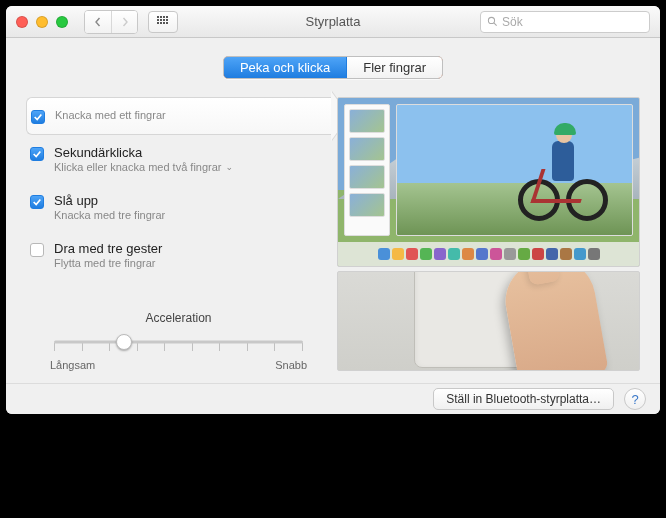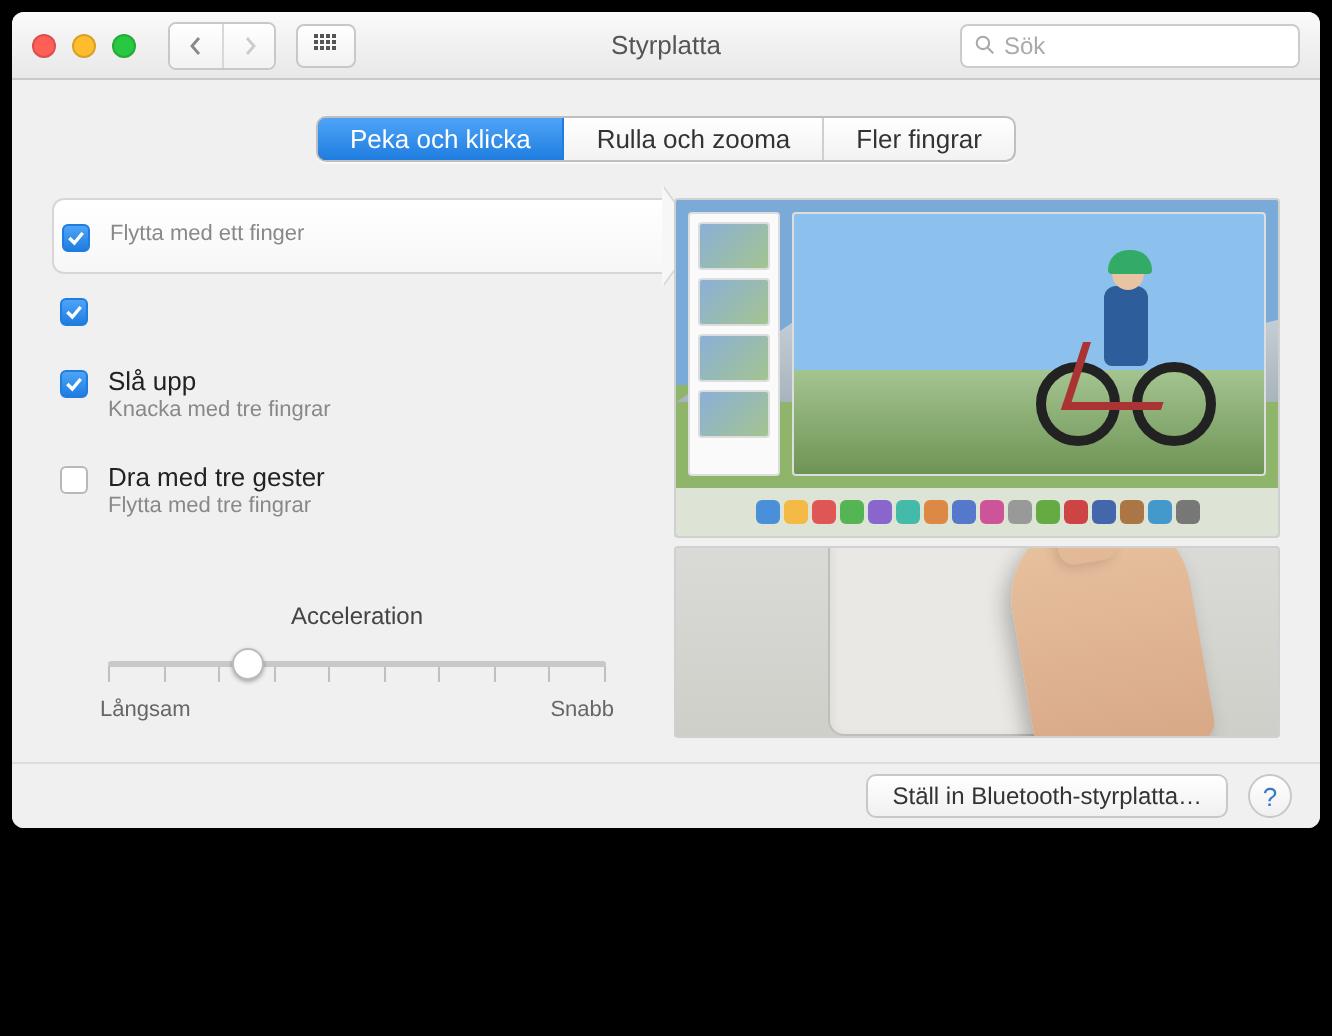--- a/index.html
+++ b/index.html
@@ -281,52 +281,58 @@
           <line x1="10" y1="10" x2="14" y2="14" stroke="#aaa" stroke-width="1.5"></line>
         </svg>
       <span>Sök</span>
     </div>
   </div>
 
   <div class="content">
 
     <div class="tabbar">
       <div class="tabbtn active"><span>Peka och klicka</span></div>
-      <div class="tabbtn"><span>Rulla och zooma</span></div>
       <div class="tabbtn"><span>Fler fingrar</span></div>
     </div>
 
     <div class="mainrow">
 
       <div class="leftcol">
         <div class="options">
 
           <div class="opt selected">
             <div class="cbwrap">
                 <div class="cb checked">
                   <svg viewBox="0 0 12 12">
                     <path d="M2 6 L5 9 L10 3"></path>
                   </svg>
                 </div>
               </div>
             <div class="opttxt">
               <div class="sub">
-                  <span>Flytta med ett finger</span>
+                  <span>Knacka med ett fingrar</span>
                 </div>
             </div>
           </div>
 
           <div class="opt">
             <div class="cbwrap">
                 <div class="cb checked">
                   <svg viewBox="0 0 12 12">
                     <path d="M2 6 L5 9 L10 3"></path>
                   </svg>
                 </div>
               </div>
+            <div class="opttxt">
+              <div class="title">Sekundärklicka</div>
+              <div class="sub">
+                  <span>Klicka eller knacka med två fingrar</span>
+                  <span class="chev">⌄</span>
+                </div>
+            </div>
           </div>
 
           <div class="opt">
             <div class="cbwrap">
                 <div class="cb checked">
                   <svg viewBox="0 0 12 12">
                     <path d="M2 6 L5 9 L10 3"></path>
                   </svg>
                 </div>
               </div>

